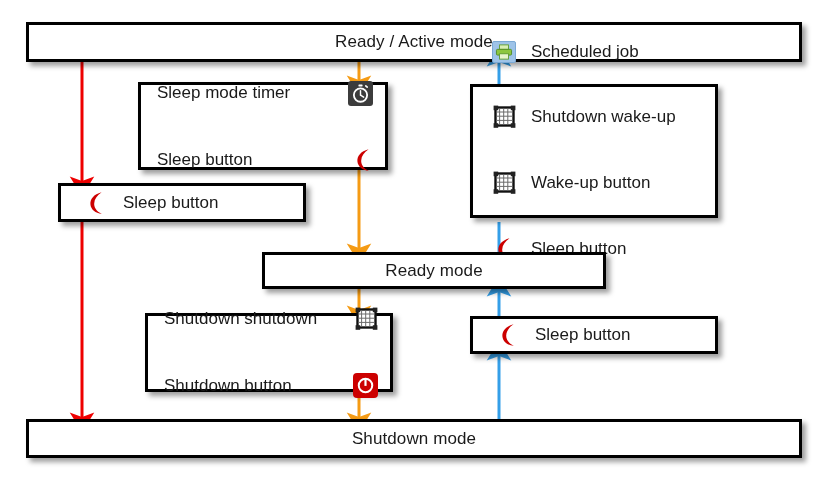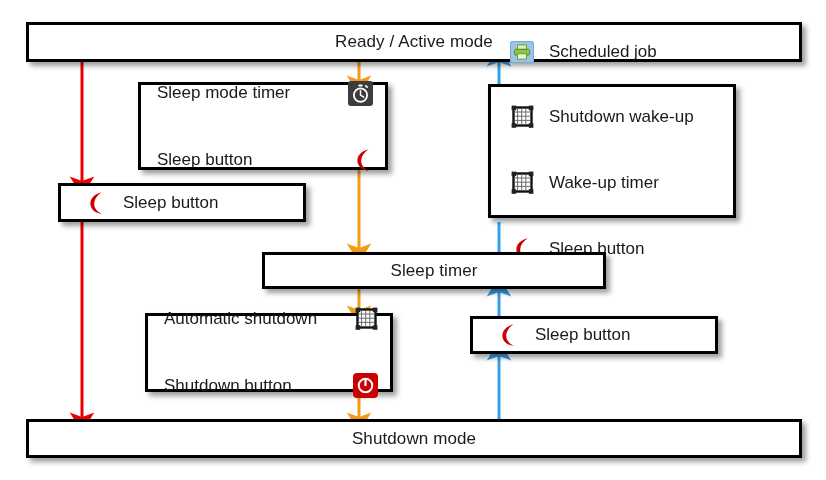--- a/index.html
+++ b/index.html
@@ -214,21 +214,21 @@
           <span class="icon moon">
             <svg width="20" height="24" viewBox="0 0 20 24" aria-hidden="true">
               <path d="M15.6 1.2 C7.6 3.2 4.0 8.2 4.4 13.2 C4.8 18.4 9.4 22.2 15.8 22.8 C10.2 20.0 8.0 16.2 8.2 12.4 C8.4 8.2 11.0 4.2 15.6 1.2 Z" fill="#cc0000"></path>
             </svg>
           </span>
         </span>
       </div>
     </div>
   </div>
 
-  <div class="box" style="left:488px; top:84px; width:248px; height:134px;">
+  <div class="box" style="left:470px; top:84px; width:248px; height:134px;">
     <div class="rows">
       <div class="row rl">
         <span class="icon-slot">
           <span class="printer-chip">
             <svg width="18" height="16" viewBox="0 0 20 18" aria-hidden="true">
               <rect x="5" y="1" width="10" height="5" fill="#d9efb4" stroke="#5d9a2e" stroke-width="1"></rect>
               <rect x="1.5" y="6" width="17" height="6.5" rx="1.3" fill="#8cc63f" stroke="#4f8a22" stroke-width="1"></rect>
               <rect x="5" y="11" width="10" height="6" fill="#e6f5cc" stroke="#5d9a2e" stroke-width="1"></rect>
             </svg>
           </span>
@@ -270,21 +270,21 @@
                 <line x1="3.5" y1="11.2" x2="19.5" y2="11.2"></line>
                 <line x1="3.5" y1="15.4" x2="19.5" y2="15.4"></line>
               </g>
               <rect x="0.6" y="0.6" width="4.6" height="4.6" fill="#222222"></rect>
               <rect x="0.6" y="18.2" width="4.6" height="4.6" fill="#222222"></rect>
               <rect x="17.8" y="0.6" width="4.6" height="4.6" fill="#222222"></rect>
               <rect x="17.8" y="18.2" width="4.6" height="4.6" fill="#222222"></rect>
             </svg>
           </span>
         </span>
-        <span class="label">Wake-up timer</span>
+        <span class="label">Wake-up button</span>
       </div>
       <div class="row rl">
         <span class="icon-slot">
           <span class="icon moon">
             <svg width="20" height="24" viewBox="0 0 20 24" aria-hidden="true">
               <path d="M15.6 1.2 C7.6 3.2 4.0 8.2 4.4 13.2 C4.8 18.4 9.4 22.2 15.8 22.8 C10.2 20.0 8.0 16.2 8.2 12.4 C8.4 8.2 11.0 4.2 15.6 1.2 Z" fill="#cc0000"></path>
             </svg>
           </span>
         </span>
         <span class="label">Sleep button</span>
@@ -301,27 +301,27 @@
               <path d="M15.6 1.2 C7.6 3.2 4.0 8.2 4.4 13.2 C4.8 18.4 9.4 22.2 15.8 22.8 C10.2 20.0 8.0 16.2 8.2 12.4 C8.4 8.2 11.0 4.2 15.6 1.2 Z" fill="#cc0000"></path>
             </svg>
           </span>
         </span>
         <span class="label">Sleep button</span>
       </div>
     </div>
   </div>
 
   <div class="box" style="left:262px; top:252px; width:344px; height:37px;">
-    <div class="box-title">Sleep timer</div>
+    <div class="box-title">Ready mode</div>
   </div>
 
   <div class="box" style="left:145px; top:313px; width:248px; height:79px;">
     <div class="rows">
       <div class="row lr">
-        <span class="label">Automatic shutdown</span>
+        <span class="label">Shutdown shutdown</span>
         <span class="icon-slot">
           <span class="icon cal-chip">
             <svg width="23" height="24" viewBox="0 0 23 24" aria-hidden="true">
               <rect x="2.5" y="2.5" width="18" height="18" fill="#ffffff" stroke="#111111" stroke-width="2.4"></rect>
               <g stroke="#6b6b6b" stroke-width="1">
                 <line x1="6.6" y1="3.5" x2="6.6" y2="19.5"></line>
                 <line x1="10.7" y1="3.5" x2="10.7" y2="19.5"></line>
                 <line x1="14.8" y1="3.5" x2="14.8" y2="19.5"></line>
                 <line x1="3.5" y1="7.0" x2="19.5" y2="7.0"></line>
                 <line x1="3.5" y1="11.2" x2="19.5" y2="11.2"></line>

